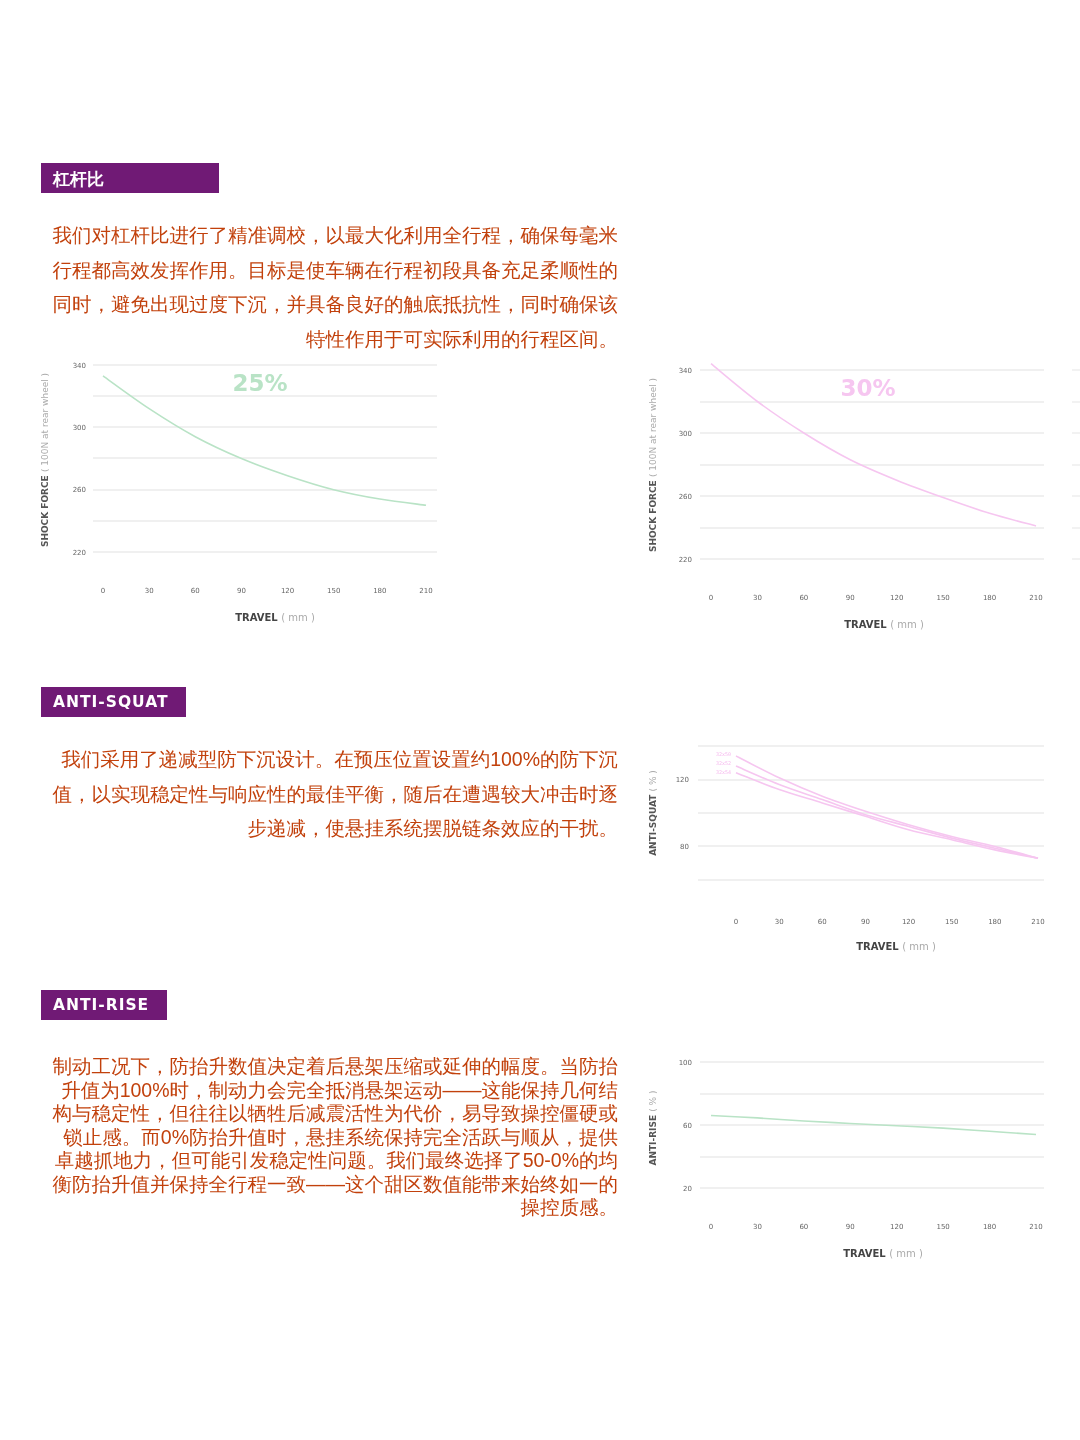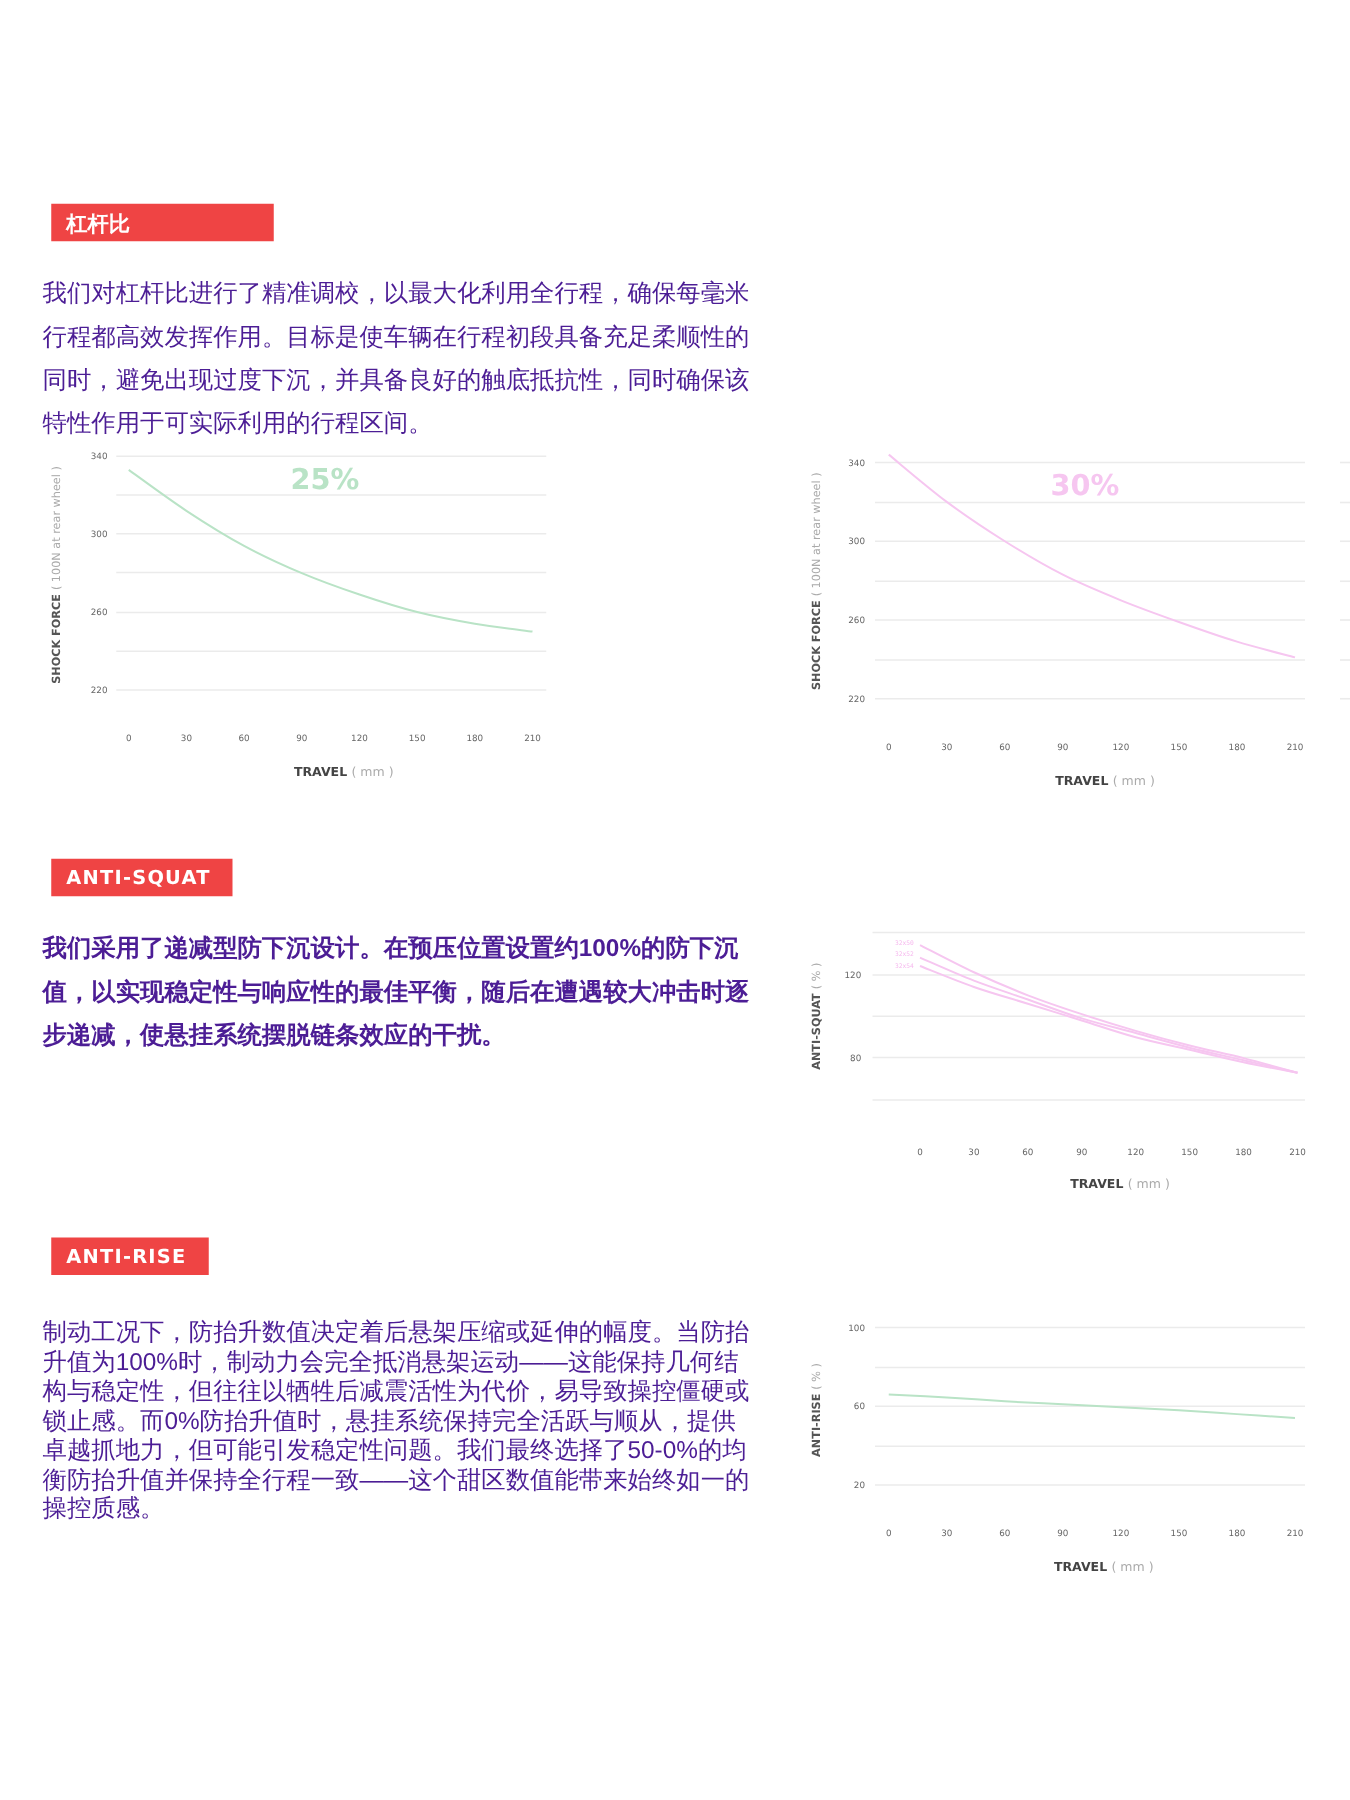--- a/index.html
+++ b/index.html
@@ -1,20 +1,20 @@
 <!DOCTYPE html>
 <html><head>
 <meta charset="utf-8">
 <style>
   html, body { margin:0; padding:0; background:#ffffff; }
   body { width:1080px; height:1440px; position:relative; overflow:hidden;
          font-family:"Liberation Sans", "DejaVu Sans", sans-serif; color:#111; }
-  .tag { position:absolute; background:#ef4444; color:#fff; font-weight:bold;
+  .tag { position:absolute; background:#701a75; color:#fff; font-weight:bold;
          font-family:"DejaVu Sans", sans-serif; letter-spacing:1px; box-sizing:border-box; }
-  .para { position:absolute; left:34px; width:570px; color:#4c1d95; font-size:19.5px; }
+  .para { position:absolute; left:48px; width:570px; color:#c2410c; font-size:19.5px;text-align:right; }
   .chart { position:absolute; }
   .chart svg { display:block; overflow:visible; }
   .tick { font-family:"DejaVu Sans", sans-serif; font-size:7px; fill:#666; }
   .ylab { font-family:"DejaVu Sans", sans-serif; font-size:9px; font-weight:bold; fill:#555; }
   .ylab-sub { font-weight:normal; fill:#aaa; }
   .xlab { font-family:"DejaVu Sans", sans-serif; font-size:10px; font-weight:bold; fill:#444; }
   .xlab-sub { font-weight:normal; fill:#aaa; }
   .grid { stroke:#ebebeb; stroke-width:1.3; }
   .pct { font-family:"DejaVu Sans", sans-serif; font-weight:bold; font-size:23px; }
   .legend { font-family:"DejaVu Sans Mono", monospace; font-size:5px; fill:#f6b9ee; }
@@ -96,21 +96,21 @@
       </g>
       <text x="884" y="628" class="xlab" text-anchor="middle"><tspan>TRAVEL </tspan><tspan class="xlab-sub">( mm )</tspan></text>
       <text x="0" y="0" class="ylab" text-anchor="middle" transform="translate(656,465) rotate(-90)"><tspan>SHOCK FORCE </tspan><tspan class="ylab-sub">( 100N at rear wheel )</tspan></text>
       <text x="868" y="396" class="pct" text-anchor="middle" fill="#f6c6f0">30%</text>
       <path d="M711,363.7 C718.7380952380952,370 741.952380952381,389.95 757.4285714285714,401.5 C772.9047619047619,413.05 788.3809523809524,423.2875 803.8571428571429,433 C819.3333333333334,442.7125 834.8095238095237,451.9 850.2857142857142,459.775 C865.7619047619047,467.65 881.2380952380952,473.95 896.7142857142857,480.25 C912.1904761904761,486.55 927.6666666666666,492.0625 943.1428571428571,497.575 C958.6190476190476,503.0875 974.0952380952381,508.6 989.5714285714286,513.325 C1005.047619047619,518.0500000000001 1028.2619047619048,523.8249999999999 1036,525.925" fill="none" stroke="#f6c6f0" stroke-width="1.6"></path>
     </svg>
 </div>
 
 <div class="tag" style="left:41px; top:687px; width:145px; height:30px; font-size:15.5px; padding:6px 0 0 12px;">ANTI-SQUAT</div>
 
-<div class="para" style="top:742px; line-height:34.5px;font-weight:bold;">我们采用了递减型防下沉设计。在预压位置设置约100%的防下沉值，以实现稳定性与响应性的最佳平衡，随后在遭遇较大冲击时逐步递减，使悬挂系统摆脱链条效应的干扰。</div>
+<div class="para" style="top:742px; line-height:34.5px;">我们采用了递减型防下沉设计。在预压位置设置约100%的防下沉值，以实现稳定性与响应性的最佳平衡，随后在遭遇较大冲击时逐步递减，使悬挂系统摆脱链条效应的干扰。</div>
 
 <div class="chart" style="left:0; top:0;">
   <svg id="chart2" width="1080" height="1440" style="position:absolute;left:0;top:0;">
       <g>
         <line x1="698" x2="1044" y1="746" y2="746" class="grid"></line>
         <line x1="698" x2="1044" y1="780" y2="780" class="grid"></line>
         <line x1="698" x2="1044" y1="813" y2="813" class="grid"></line>
         <line x1="698" x2="1044" y1="846" y2="846" class="grid"></line>
         <line x1="698" x2="1044" y1="880" y2="880" class="grid"></line>
       </g>

